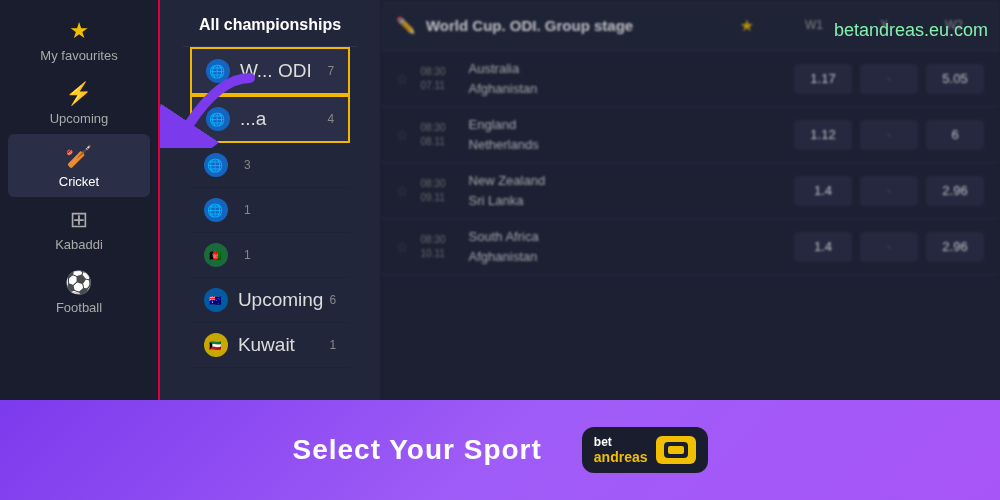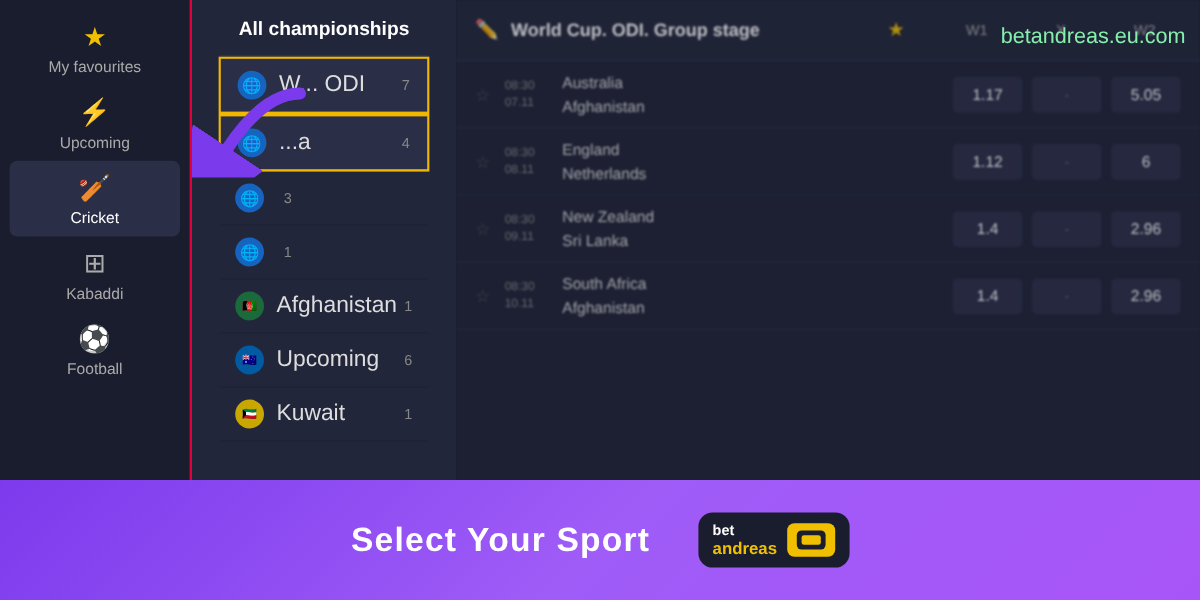--- a/index.html
+++ b/index.html
@@ -407,21 +407,20 @@
         <span class="champ-count">3</span>
       </div>
 
       <div class="championship-item">
         <div class="champ-icon globe">🌐</div>
         <span class="champ-count">1</span>
       </div>
 
       <div class="championship-item">
         <div class="champ-icon afg">🇦🇫</div>
-        <span class="champ-name">Afghanistan</span>
         <span class="champ-count">1</span>
       </div>
 
       <div class="championship-item">
         <div class="champ-icon aus">🇦🇺</div>
         <span class="champ-name">Upcoming</span>
         <span class="champ-count">6</span>
       </div>
 
       <div class="championship-item">

